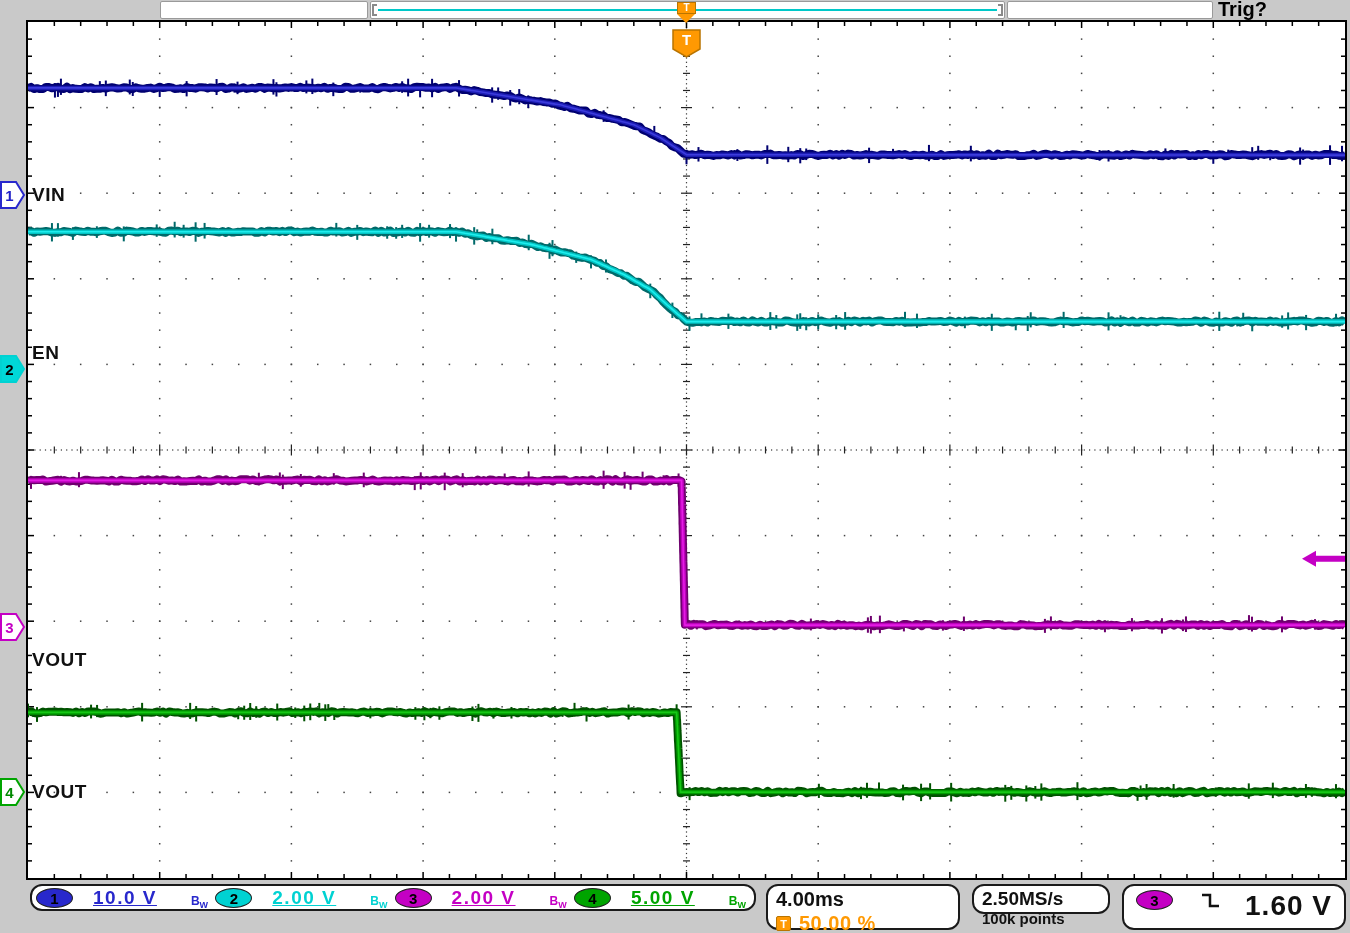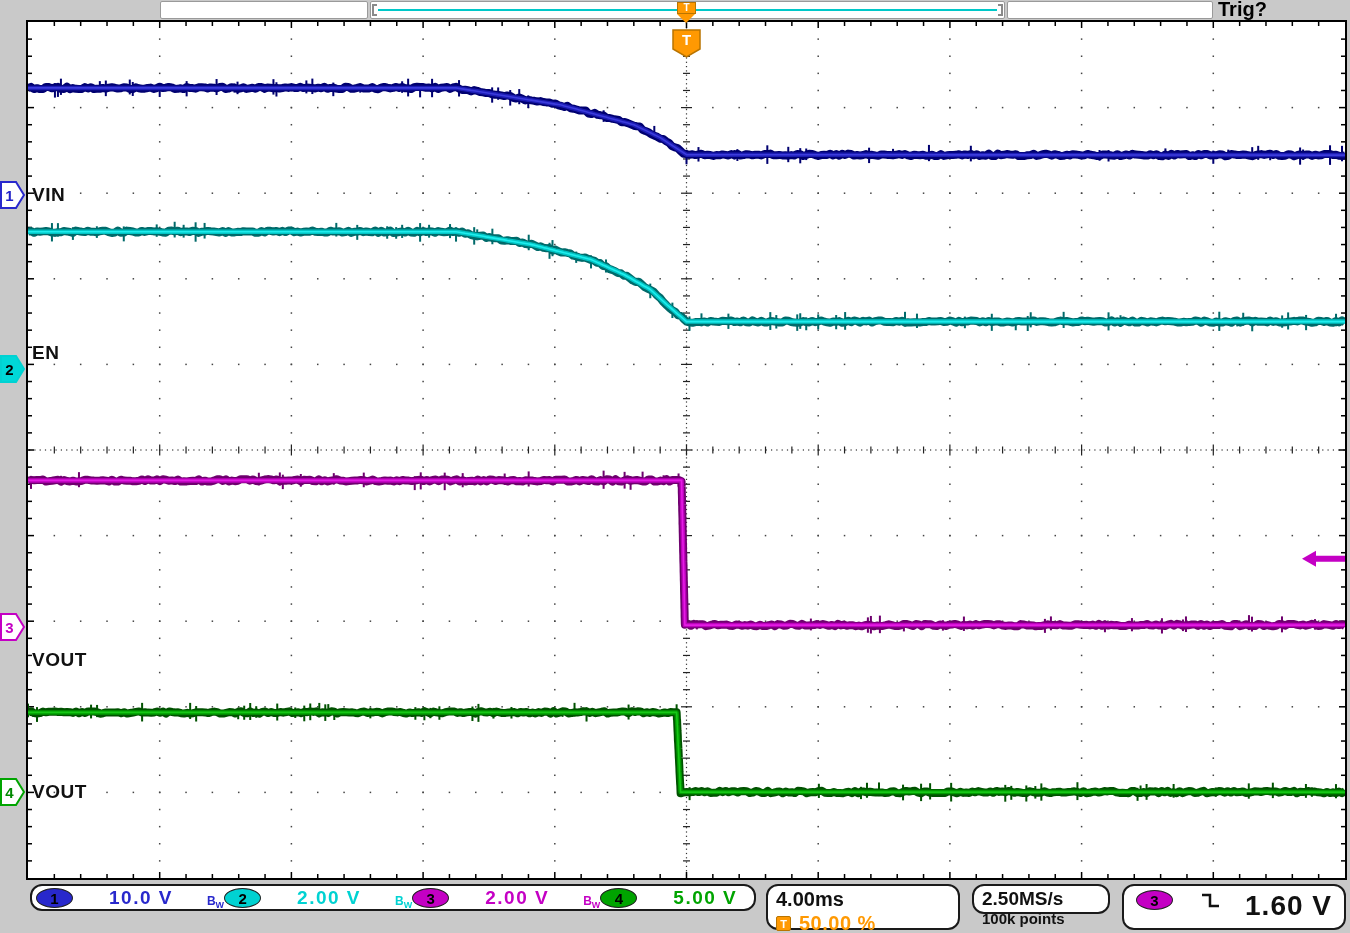--- a/index.html
+++ b/index.html
@@ -30,21 +30,21 @@
   
   .marker{position:absolute;left:0;}
   .marker text{font-family:"Liberation Sans","DejaVu Sans",sans-serif;font-weight:bold;font-size:15px;}
   
   .bottombar{position:absolute;left:0;top:880px;width:1350px;height:53px;background:#c9c9c9;}
   .ro-box{position:absolute;background:#fff;border:2px solid #1a1a1a;border-radius:12px;}
   .ro-ch{left:30px;top:4px;width:726px;height:27px;display:flex;align-items:center;justify-content:space-between;padding:0 8px 0 4px;}
   .ro-group{display:flex;align-items:center;}
   .badge{display:inline-block;width:37px;height:20px;border-radius:50%;border:1px solid #222;
     color:#000;font-size:15px;font-weight:bold;text-align:center;line-height:19px;}
-  .ro-val{margin-left:36px;font-size:19px;font-weight:bold;letter-spacing:1.5px;white-space:nowrap;}
+  .ro-val{margin-left:20px;font-size:19px;font-weight:bold;letter-spacing:1.5px;white-space:nowrap;text-decoration:underline;}
   .bw{margin-left:34px;font-size:12px;font-weight:bold;line-height:1;margin-top:11px;}
   .bw sub{font-size:9px;}
   .ro-time{left:766px;top:4px;width:194px;height:46px;padding:2px 8px;}
   .ro-line1{font-size:20px;font-weight:bold;color:#111;white-space:nowrap;}
   .ro-line2{display:flex;align-items:center;margin-top:1px;}
   .t-icon{display:inline-block;width:15px;height:15px;background:#ff9902;border:1px solid #b97400;border-radius:2px;
     color:#fff;font-size:11px;font-weight:bold;text-align:center;line-height:14px;}
   .trig-pos{margin-left:8px;font-size:20px;font-weight:bold;color:#ff9902;letter-spacing:0.5px;}
   .ro-acq{left:972px;top:4px;width:138px;height:30px;padding:2px 8px;}
   .ro-trig{left:1122px;top:4px;width:224px;height:46px;padding:4px 12px;display:flex;align-items:flex-start;}

